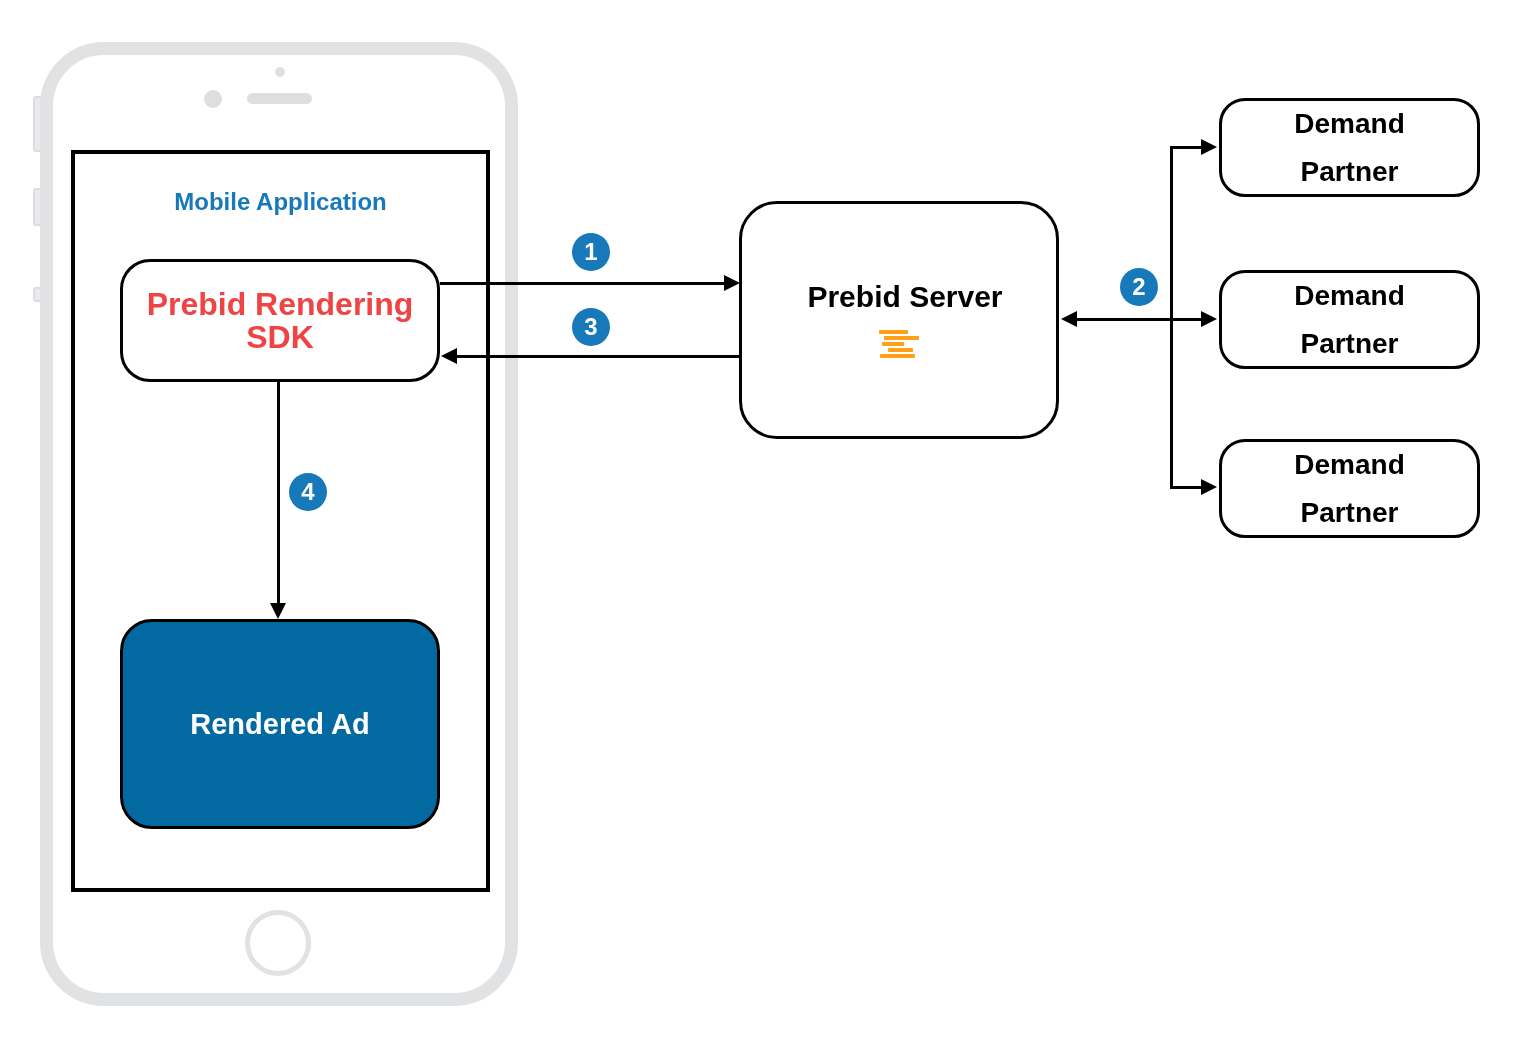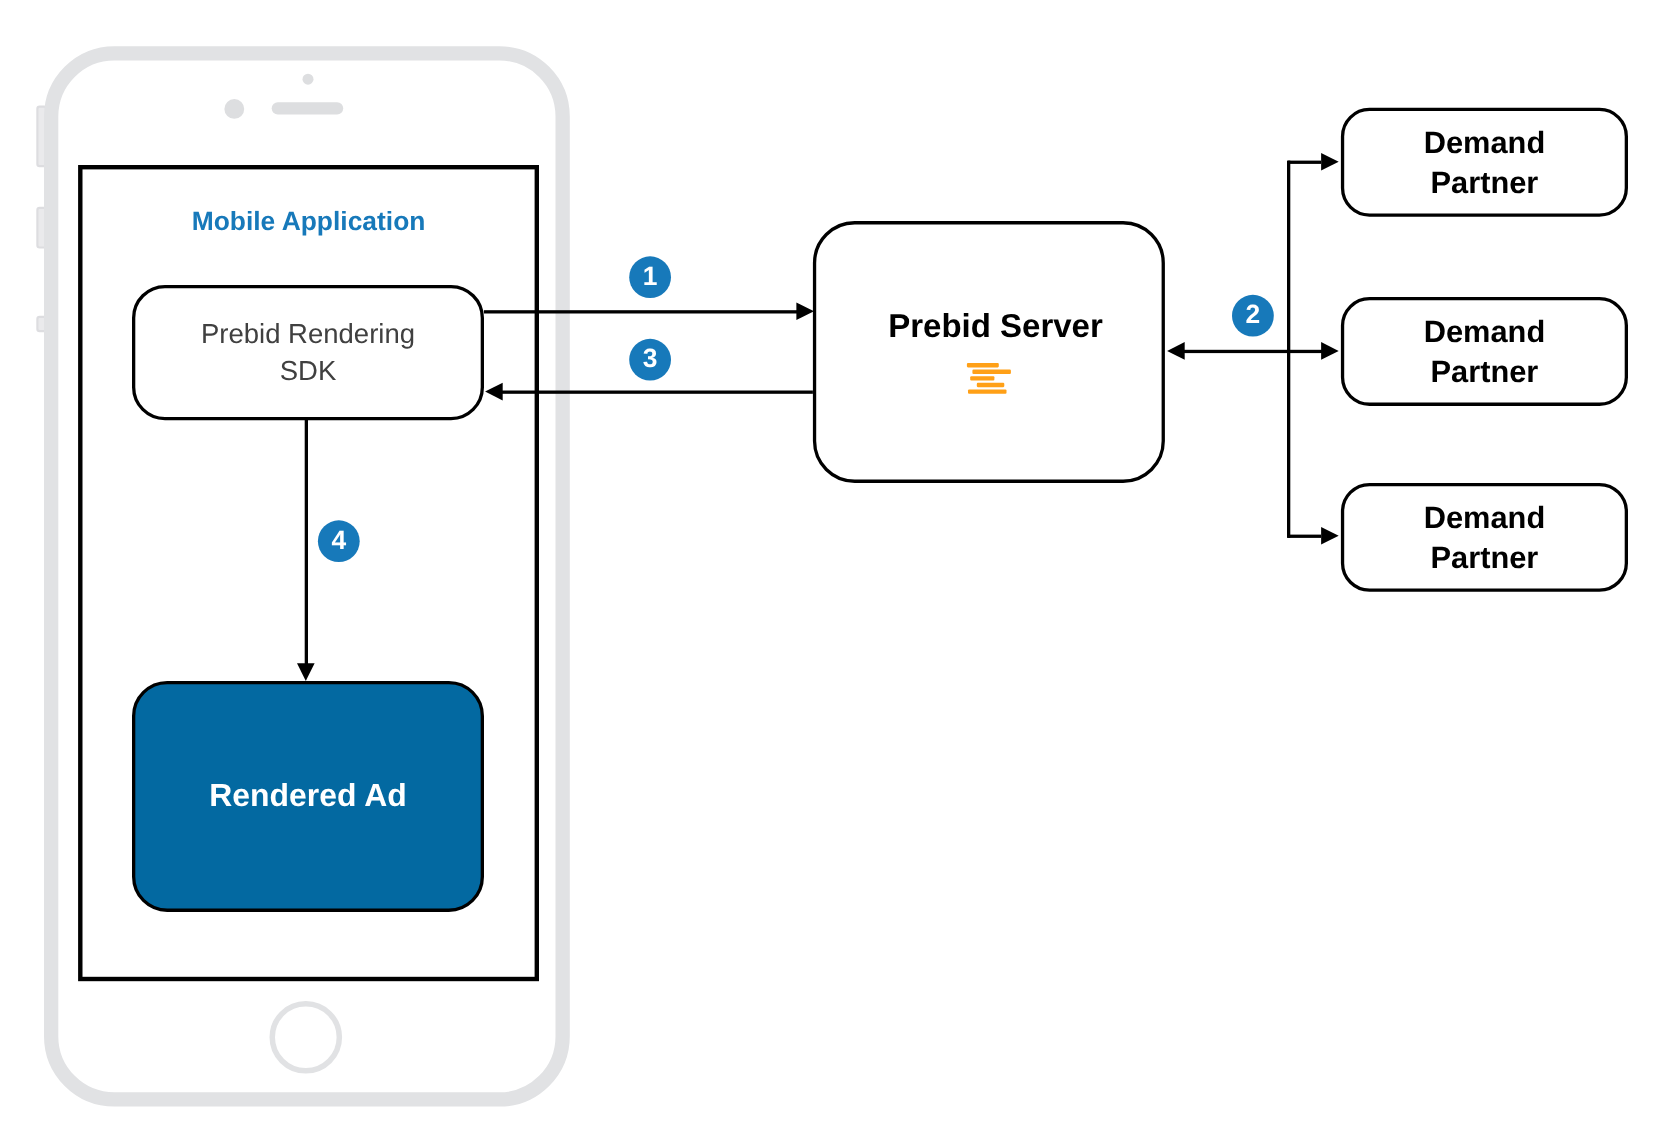--- a/index.html
+++ b/index.html
@@ -31,28 +31,28 @@
     position:absolute;left:71px;top:188px;width:419px;text-align:center;
     font-size:24px;font-weight:bold;color:#1779ba;
   }
   
   .node{
     position:absolute;box-sizing:border-box;border:3px solid #000000;border-radius:30px;
     background:#ffffff;display:flex;flex-direction:column;align-items:center;justify-content:center;
     text-align:center;
   }
   .sdk-node{left:120px;top:259px;width:320px;height:123px;}
-  .sdk-label{font-size:25px;font-weight:normal;color:#404040;line-height:33px;white-space:pre-line;}
+  .sdk-label{font-size:32px;font-weight:bold;color:#ef4444;line-height:33px;white-space:pre-line;}
   .ad-node{left:120px;top:619px;width:320px;height:210px;background:#0369a1;border-radius:32px;}
   .ad-title{font-size:29px;font-weight:bold;color:#ffffff;line-height:38px;}
   .ad-subtitle{font-size:22px;font-style:italic;color:#ffffff;line-height:28px;white-space:pre-line;}
   .server-node{left:739px;top:201px;width:320px;height:238px;border-radius:38px;}
   .server-label{font-size:30px;font-weight:bold;color:#000000;margin-bottom:16px;margin-left:12px;}
   .demand-node{left:1219px;width:261px;height:99px;border-radius:26px;}
-  .demand-label{font-size:28px;font-weight:bold;color:#000000;line-height:36px;white-space:pre-line;}
+  .demand-label{font-size:28px;font-weight:bold;color:#000000;line-height:48px;white-space:pre-line;}
   
   .prebid-logo{position:relative;width:40px;height:30px;}
   .prebid-logo .bar{position:absolute;height:4px;background:#ffa017;border-radius:1px;}
   .prebid-logo .b1{left:0px;  top:0px;  width:29px;}
   .prebid-logo .b2{left:5px;  top:6px;  width:35px;}
   .prebid-logo .b3{left:3px;  top:12px; width:22px;}
   .prebid-logo .b4{left:9px;  top:18px; width:25px;}
   .prebid-logo .b5{left:1px;  top:24px; width:35px;}
   
   .hline{position:absolute;height:3px;background:#000000;}

